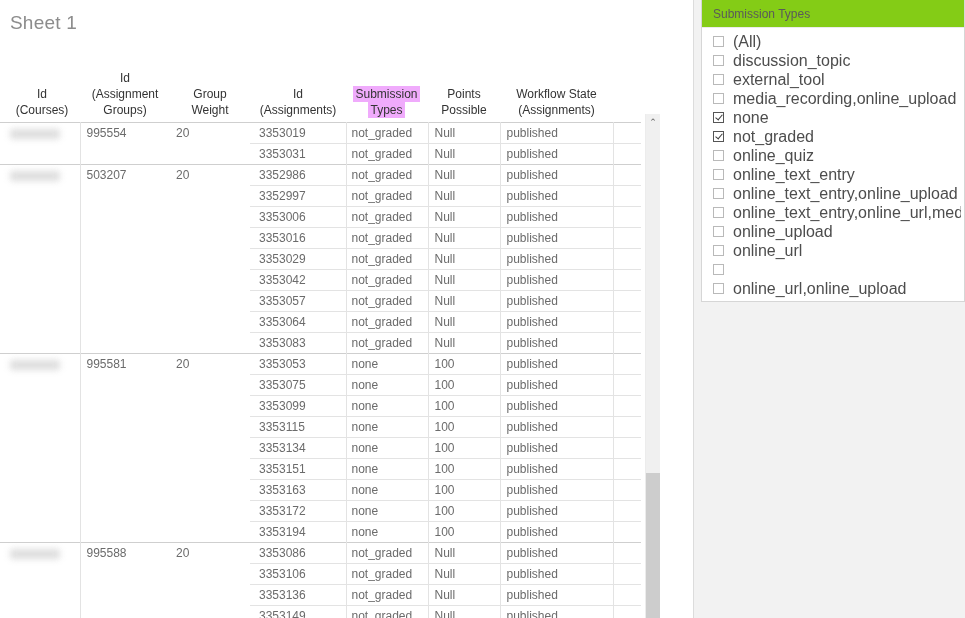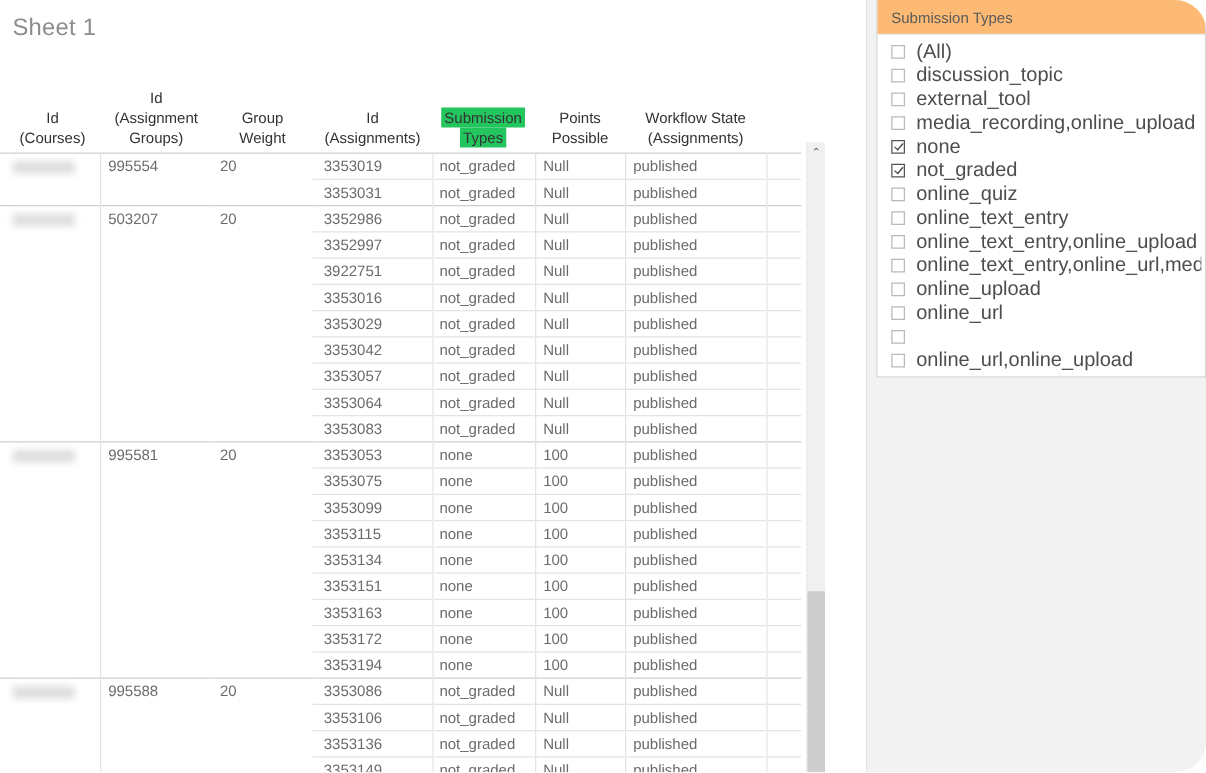--- a/index.html
+++ b/index.html
@@ -7,21 +7,20 @@
     padding: 0;
     background: #ffffff;
     font-family: "Liberation Sans", sans-serif;
   }
   #app {
     position: relative;
     width: 965px;
     height: 618px;
     overflow: hidden;
     background: #ffffff;
-    border-radius: 25px;
   }
 
   
   #worksheet {
     position: absolute;
     left: 0; top: 0;
     width: 694px;
     height: 618px;
     background: #ffffff;
     overflow: hidden;
@@ -67,21 +66,21 @@
     font-weight: 400;
     color: #333333;
     font-size: 12px;
     line-height: 16px;
     padding: 0 6px 4px 6px;
     height: 62px;
     background: transparent;
     border: none;
   }
   table.viz thead th .hl {
-    background: #22c55e;
+    background: #f0abfc;
     display: inline;
     padding: 1px 2px;
     box-decoration-break: clone;
     -webkit-box-decoration-break: clone;
   }
   table.viz thead th.h-course  { padding-left: 10px; }
   table.viz thead th.h-subtype { padding-left: 5px; }
 
   table.viz tbody td {
     color: #6b6b6b;
@@ -195,21 +194,21 @@
   #filter-title {
     position: absolute;
     left: 0; top: 0;
     width: 100%;
     height: 28px;
     line-height: 28px;
     padding-left: 11px;
     box-sizing: border-box;
     font-size: 12px;
     color: #5a5a5a;
-    background: #fdba74;
+    background: #84cc16;
     border-bottom: 1px solid #ebebeb;
     white-space: nowrap;
   }
   #filter-list {
     position: absolute;
     left: 0;
     top: 30px;
     right: 0;
     padding: 2px 0 0 0;
   }
@@ -345,21 +344,21 @@
               <td class="t-assign">3352997</td>
               <td class="t-subtype">not_graded</td>
               <td class="t-points">Null</td>
               <td class="t-workflow">published</td>
               <td class="t-blank"></td>
             </tr>
             <tr>
               <td class="t-course"></td>
               <td class="t-group"></td>
               <td class="t-weight"></td>
-              <td class="t-assign">3922751</td>
+              <td class="t-assign">3353006</td>
               <td class="t-subtype">not_graded</td>
               <td class="t-points">Null</td>
               <td class="t-workflow">published</td>
               <td class="t-blank"></td>
             </tr>
             <tr>
               <td class="t-course"></td>
               <td class="t-group"></td>
               <td class="t-weight"></td>
               <td class="t-assign">3353016</td>

